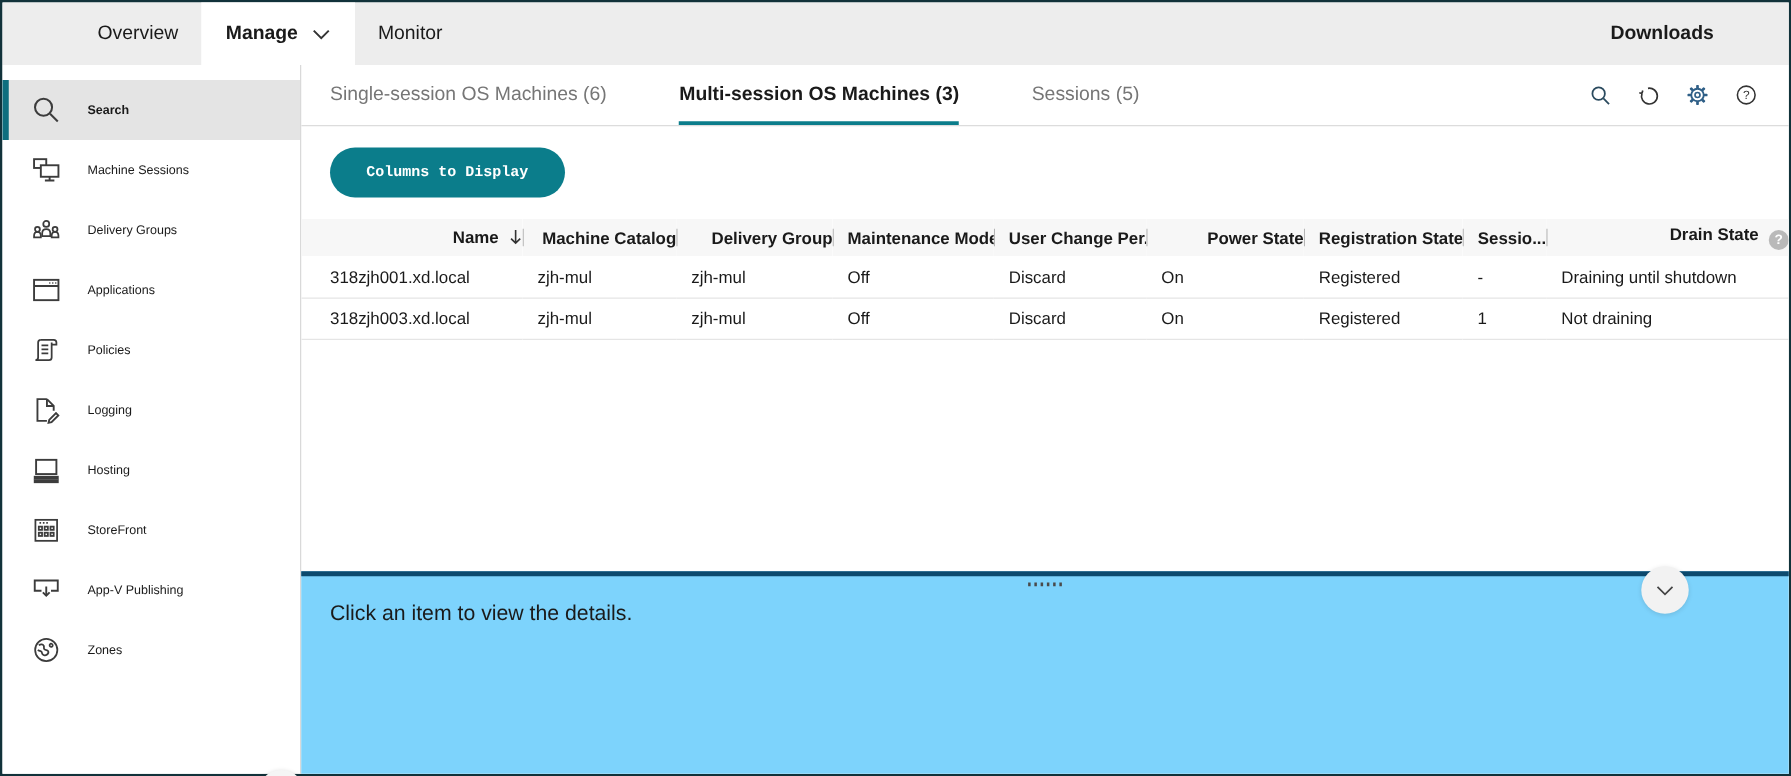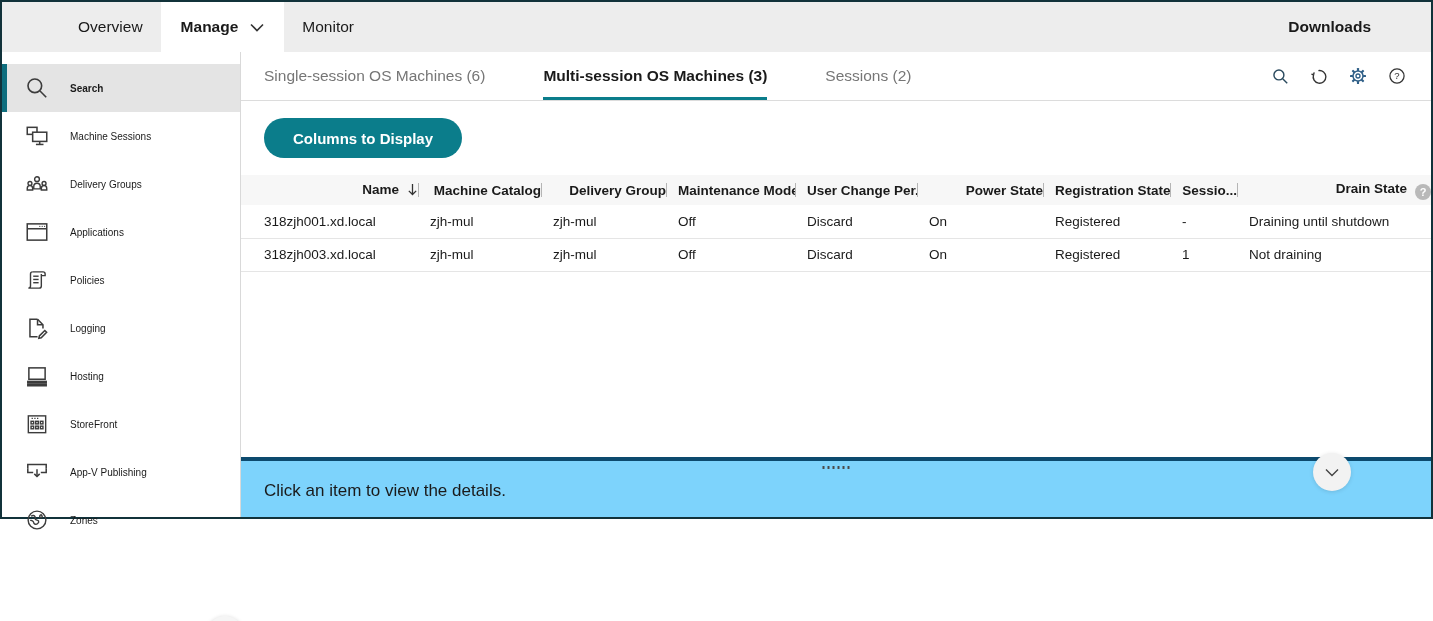--- a/index.html
+++ b/index.html
@@ -1,18 +1,18 @@
 <!DOCTYPE html>
 <html><head>
 <meta charset="utf-8">
 <style>
   * { margin:0; padding:0; box-sizing:border-box; }
   html,body { width:1433px; height:621px; overflow:hidden; }
   body { font-family:"Liberation Sans", sans-serif; color:#1a1a1a; background:#fff; }
-  .app { width:1433px; height:519px; border:2px solid #11323a; display:flex; flex-direction:column; background:#fff; }
+  .app { width:1433px; height:621px; border:2px solid #11323a; display:flex; flex-direction:column; background:#fff; }
 
   
   .topbar { height:50px; background:#ededed; display:flex; align-items:stretch; flex:0 0 50px; }
   .topbar-left { display:flex; align-items:stretch; padding-left:58px; }
   .topnav-item { display:flex; align-items:center; padding:0 18px; font-size:15.5px; color:#1a1a1a; cursor:pointer; }
   .topnav-item.active { background:#fff; font-weight:bold; padding:0 20px; }
   .topnav-item .chev { margin-left:12px; display:flex; align-items:center; }
   .topbar-right { margin-left:auto; display:flex; align-items:center; padding-right:60px; font-size:15.5px;font-weight:bold; }
 
   
@@ -30,21 +30,21 @@
   .main { flex:1; display:flex; flex-direction:column; min-width:0; background:#fff; }
   .tabstrip { height:49px; flex:0 0 49px; display:flex; align-items:stretch; border-bottom:1px solid #dcdcdc; padding-left:23px; }
   .tab { display:flex; align-items:center; font-size:15.5px; color:#767676; margin-right:58px; cursor:pointer; position:relative; white-space:nowrap; }
   .tab.active { color:#1a1a1a; font-weight:bold; }
   .tab.active::after { content:""; position:absolute; left:0; right:0; bottom:0; height:3px; background:#0b7d8b; }
   .tab-icons { margin-left:auto; display:flex; align-items:center; gap:19px; padding-right:24px; }
   .icon-btn { width:20px; height:20px; display:flex; align-items:center; justify-content:center; cursor:pointer; }
 
   
   .content { flex:0 0 356px; display:flex; flex-direction:column; overflow:hidden; }
-  .btn-teal { margin:17px 0 0 23px; height:40px; padding:0 29px; border:none; border-radius:21px; background:#0b7d8b; color:#fff; font-weight:bold; font-size:15px; font-family:Liberation Sans, sans-serif; cursor:pointer; align-self:flex-start; }
+  .btn-teal { margin:17px 0 0 23px; height:40px; padding:0 29px; border:none; border-radius:21px; background:#0b7d8b; color:#fff; font-weight:bold; font-size:12px; font-family:Liberation Mono, monospace; cursor:pointer; align-self:flex-start; }
 
   table.grid { border-collapse:collapse; table-layout:fixed; width:100%; margin-top:17px; }
   table.grid th { background:#f7f7f7; height:30px; text-align:right; font-size:13.5px; font-weight:bold; padding-left:12px; position:relative; white-space:nowrap; overflow:hidden; cursor:pointer; }
   table.grid th:first-child { padding-left:23px; }
   table.grid th:not(:first-child)::before { content:""; position:absolute; left:0; top:8px; bottom:8px; width:1px; background:#b5b5b5; }
   table.grid td { height:33px; font-size:13.5px; padding-left:12px; border-bottom:1px solid #e5e5e5; white-space:nowrap; overflow:hidden; }
   table.grid td:first-child { padding-left:23px; }
   table.grid tbody tr { cursor:pointer; }
   .sort-arrow { display:inline-block; margin-left:8px; vertical-align:-2px; }
   .help-badge { display:inline-flex; width:16px; height:16px; margin-left:8px; border-radius:50%; background:#b9b9b9; color:#fff; font-size:11px; font-weight:bold; align-items:center; justify-content:center; vertical-align:-3px; }
@@ -203,21 +203,21 @@
     <div class="main">
 
       <div class="tabstrip">
         <div class="tab">
             <span>Single-session OS Machines (6)</span>
           </div>
         <div class="tab active">
             <span>Multi-session OS Machines (3)</span>
           </div>
         <div class="tab">
-            <span>Sessions (2)</span>
+            <span>Sessions (5)</span>
           </div>
 
         <div class="tab-icons">
           <div class="icon-btn">
             <svg width="19" height="19" viewBox="0 0 24 24" fill="none" stroke="#2a4a5e" stroke-width="1.8">
                 <circle cx="10" cy="10" r="6.3"></circle>
                 <line x1="14.8" y1="14.8" x2="20.5" y2="20.5"></line>
               </svg>
           </div>
           <div class="icon-btn">

